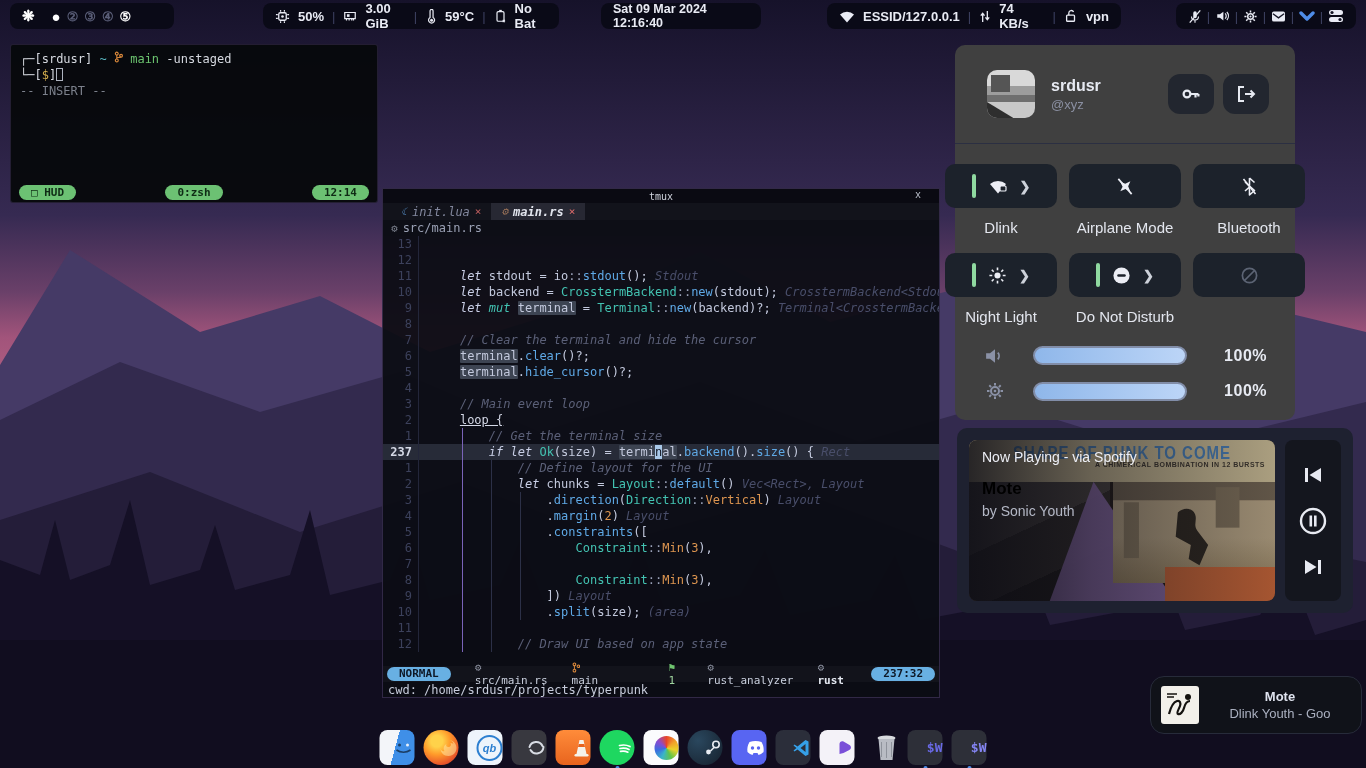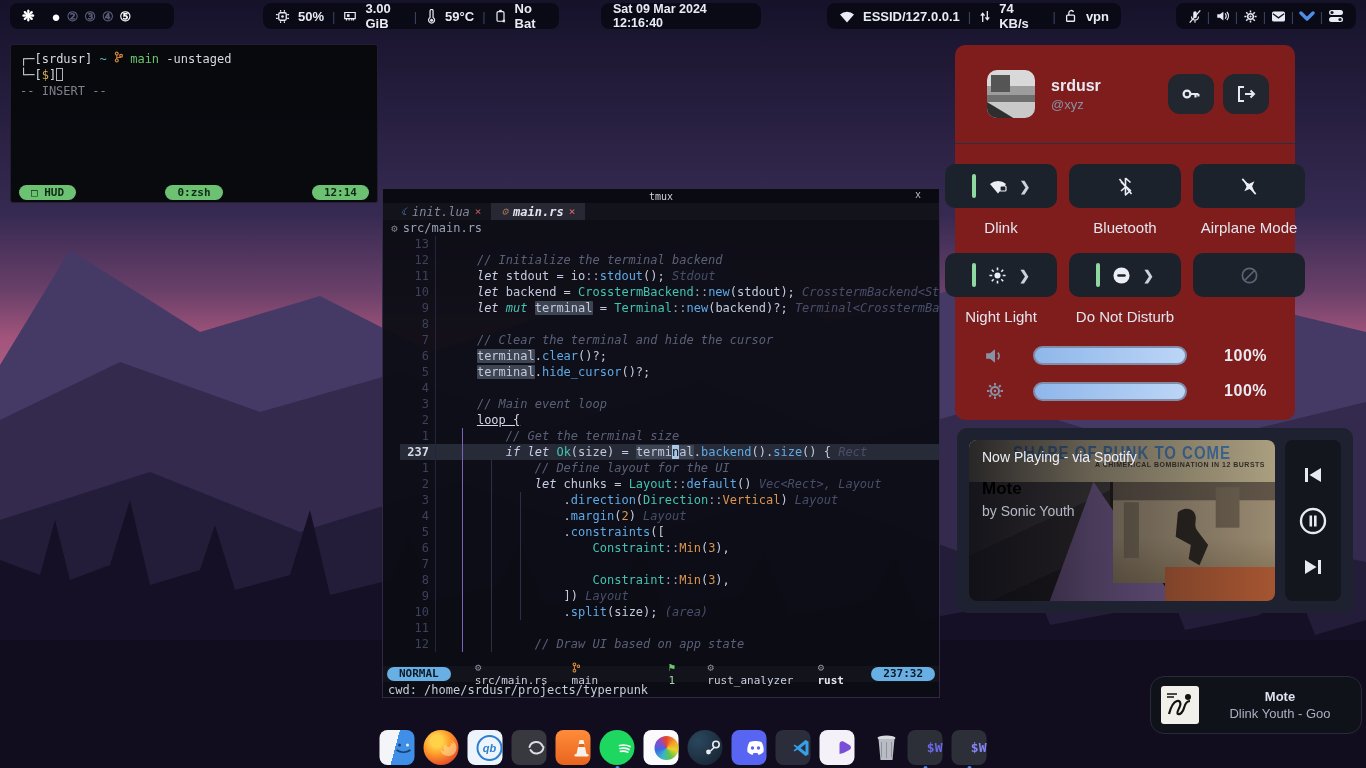--- a/index.html
+++ b/index.html
@@ -43,21 +43,21 @@
   .e-title .x { position:absolute; right:18px; top:0; color:#b9bec9; font-size:10px; cursor:pointer; }
   .e-tabs { height:17px; background:#12131b; display:flex; align-items:stretch; padding-left:8px; }
   .e-tab { display:flex; align-items:center; gap:5px; padding:0 10px; font-style:italic;
     color:#83889e; cursor:pointer; }
   .e-tab.active { background:#272833; color:#e2e5ee; }
   .e-tab .tx { color:#c25f5f; font-style:normal; font-size:11px; }
   .e-tab .lua-ico { color:#5d9bd8; font-size:10px; }
   .rust-ico { color:#9a7258; font-size:11px; }
   .e-winbar { height:16px; display:flex; align-items:center; gap:5px; padding:0 8px;
     color:#9aa0b4; background:rgba(14,15,22,0.6); }
-  .e-code { flex:1; position:relative; overflow:hidden; line-height:16px;padding-left:17px; }
+  .e-code { flex:1; position:relative; overflow:hidden; line-height:16px; }
   .code-line { display:flex; height:16px; white-space:pre; }
   .code-line.current { background:#272b38; }
   .ln { width:36px; text-align:right; padding-right:6px; color:#3c415c; flex:none;
     border-right:1px solid #23263a; }
   .code-line.current .ln { color:#d5d9e6; font-weight:700; }
   .code { padding-left:12px; color:#c3c9dd; }
   .tk-cm { color:#5b6078; font-style:italic; }
   .tk-kw { color:#c9cfe6; font-style:italic; }
   .tk-kw2 { color:#43c3b2; font-style:italic; }
   .tk-typ { color:#43c3b2; }
@@ -74,21 +74,21 @@
   .e-status { height:16px; background:#12131b; display:flex; align-items:center; gap:24px;
     padding:0 4px; color:#9aa3b6; font-size:11px; }
   .pill-blue { background:#68b0e3; color:#0e1826; border-radius:8px; padding:0 12px;
     height:14px; line-height:14px; font-size:11px; font-weight:700; }
   .flag { color:#6fc46f; } .num-g { color:#9fd49f; }
   .e-cmd { height:15px; display:flex; align-items:center; padding:0 5px; color:#c7ccdb; }
   .e-tmux { height:18px; display:flex; align-items:center; padding:0 6px; }
 
   
   .cc { position:absolute; left:955px; top:45px; width:340px; height:375px; z-index:5;
-    background:#7f1d1d; border-radius:10px; color:#e7eaf2; }
+    background:#404040; border-radius:10px; color:#e7eaf2; }
   .cc-head { height:99px; display:flex; align-items:center; padding:0 26px 0 32px;
     border-bottom:1px solid #2b2f42; }
   .avatar { width:48px; height:48px; border-radius:10px; flex:none; overflow:hidden;
     background:linear-gradient(180deg,#d9d9d9 0 34%,#9d9d9d 34% 52%,#6f6f6f 52% 66%,#c9c9c9 66%);
     position:relative; }
   .avatar::after { content:""; position:absolute; left:0; bottom:0; width:55%; height:48%;
     background:#2e2e2e; clip-path:polygon(0 30%,100% 100%,0 100%); }
   .avatar::before { content:""; position:absolute; left:8%; top:10%; width:40%; height:35%;
     background:#555; }
   .cc-id { margin-left:16px; flex:1; }
@@ -355,21 +355,21 @@
       <span class="tx" style="color:#e06c6c;">×</span>
     </div>
   </div>
   <div class="e-winbar">
     <span class="rust-ico" style="color:#7d828f;">⚙</span>
     <span>src/main.rs</span>
   </div>
   <div class="e-code" id="code-area">
 
   <div class="code-line"><span class="ln">13</span><span class="code"></span></div>
-      <div class="code-line"><span class="ln">12</span><span class="code"><span>    </span><span class="tk-cm">// Initialize the terminal backend</span></span></div>
+      <div class="code-line"><span class="ln">12</span></div>
       <div class="code-line"><span class="ln">11</span><span class="code"><span>    </span><span class="tk-kw">let</span><span> stdout = io</span><span class="tk-pn">::</span><span class="tk-fn">stdout</span><span>(); </span><span class="tk-hint">Stdout</span></span></div>
       <div class="code-line"><span class="ln">10</span><span class="code"><span>    </span><span class="tk-kw">let</span><span> backend = </span><span class="tk-typ">CrosstermBackend</span><span class="tk-pn">::</span><span class="tk-fn">new</span><span>(stdout); </span><span class="tk-hint">CrosstermBackend&lt;Stdout</span></span></div>
       <div class="code-line"><span class="ln">9</span><span class="code"><span>    </span><span class="tk-kw">let</span><span> </span><span class="tk-kw2">mut</span><span> </span><span class="tk-hl">terminal</span><span> = </span><span class="tk-typ">Terminal</span><span class="tk-pn">::</span><span class="tk-fn">new</span><span>(backend)?; </span><span class="tk-hint">Terminal&lt;CrosstermBacken</span></span></div>
       <div class="code-line"><span class="ln">8</span><span class="code"></span></div>
       <div class="code-line"><span class="ln">7</span><span class="code"><span>    </span><span class="tk-cm">// Clear the terminal and hide the cursor</span></span></div>
       <div class="code-line"><span class="ln">6</span><span class="code"><span>    </span><span class="tk-hl">terminal</span><span>.</span><span class="tk-fn">clear</span><span>()?;</span></span></div>
       <div class="code-line"><span class="ln">5</span><span class="code"><span>    </span><span class="tk-hl">terminal</span><span>.</span><span class="tk-fn">hide_cursor</span><span>()?;</span></span></div>
       <div class="code-line"><span class="ln">4</span><span class="code"></span></div>
       <div class="code-line"><span class="ln">3</span><span class="code"><span>    </span><span class="tk-cm">// Main event loop</span></span></div>
       <div class="code-line"><span class="ln">2</span><span class="code"><span>    </span><span class="tk-und">loop {</span></span></div>
@@ -440,35 +440,35 @@
             <path d="M2 6 A12 12 0 0 1 18 6 L10 15.5 Z" fill="#eceef5"></path>
             <rect x="12" y="8" width="6" height="5" rx="1" fill="#1c222b" stroke="#eceef5" stroke-width="1.2"></rect>
             <path d="M13.5 8V6.8a1.5 1.5 0 0 1 3 0V8" fill="none" stroke="#eceef5" stroke-width="1.2"></path>
           </svg>
         <span class="tg-chev">❯</span>
       </div>
       <div class="tg-label">Dlink</div>
     </div>
     <div class="tg">
       <div class="tg-btn">
+        <svg width="20" height="19" viewBox="0 0 20 20">
+            <path d="M10 2l2.2 5.5L18 10l-5.8 1.5L10 17l-1.6-5L3 10l5.2-2.2Z" fill="#eceef5" transform="rotate(45 10 10)"></path>
+            <path d="M3 2l14 16" stroke="#eceef5" stroke-width="1.8"></path>
+          </svg>
+      </div>
+      <div class="tg-label">Airplane Mode</div>
+    </div>
+    <div class="tg">
+      <div class="tg-btn">
         <svg width="15" height="19" viewBox="0 0 15 19">
             <path d="M7.5 1v17l5-4.5L3 5 M7.5 18l5-4.5 M12.5 5.5L7.5 1 M3 14l4.5-4" fill="none" stroke="#eceef5" stroke-width="1.6" stroke-linejoin="round"></path>
             <path d="M1.5 2l12 15" stroke="#eceef5" stroke-width="1.6"></path>
           </svg>
       </div>
       <div class="tg-label">Bluetooth</div>
-    </div>
-    <div class="tg">
-      <div class="tg-btn">
-        <svg width="20" height="19" viewBox="0 0 20 20">
-            <path d="M10 2l2.2 5.5L18 10l-5.8 1.5L10 17l-1.6-5L3 10l5.2-2.2Z" fill="#eceef5" transform="rotate(45 10 10)"></path>
-            <path d="M3 2l14 16" stroke="#eceef5" stroke-width="1.8"></path>
-          </svg>
-      </div>
-      <div class="tg-label">Airplane Mode</div>
     </div>
     <div class="tg">
       <div class="tg-btn">
         <span class="tg-bar"></span>
         <svg width="19" height="19" viewBox="0 0 20 20">
             <circle cx="10" cy="10" r="3.2" fill="#eceef5"></circle>
             <path d="M10 1.5v3M10 15.5v3M1.5 10h3M15.5 10h3M4 4l2 2M14 14l2 2M16 4l-2 2M6 14l-2 2" stroke="#eceef5" stroke-width="1.7"></path>
           </svg>
         <span class="tg-chev">❯</span>
       </div>

